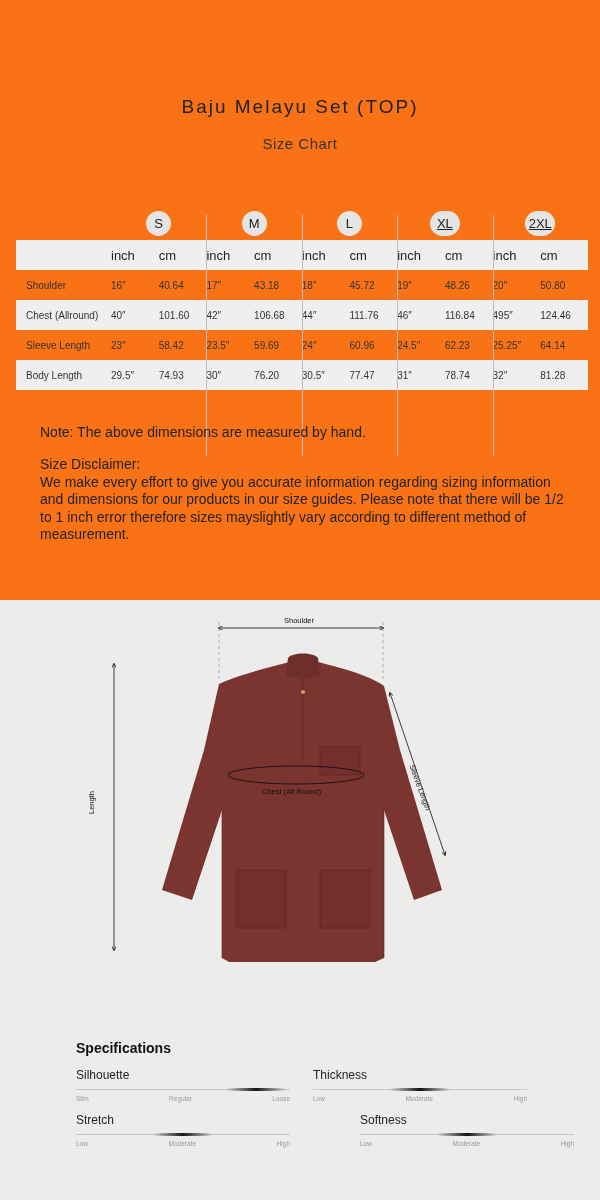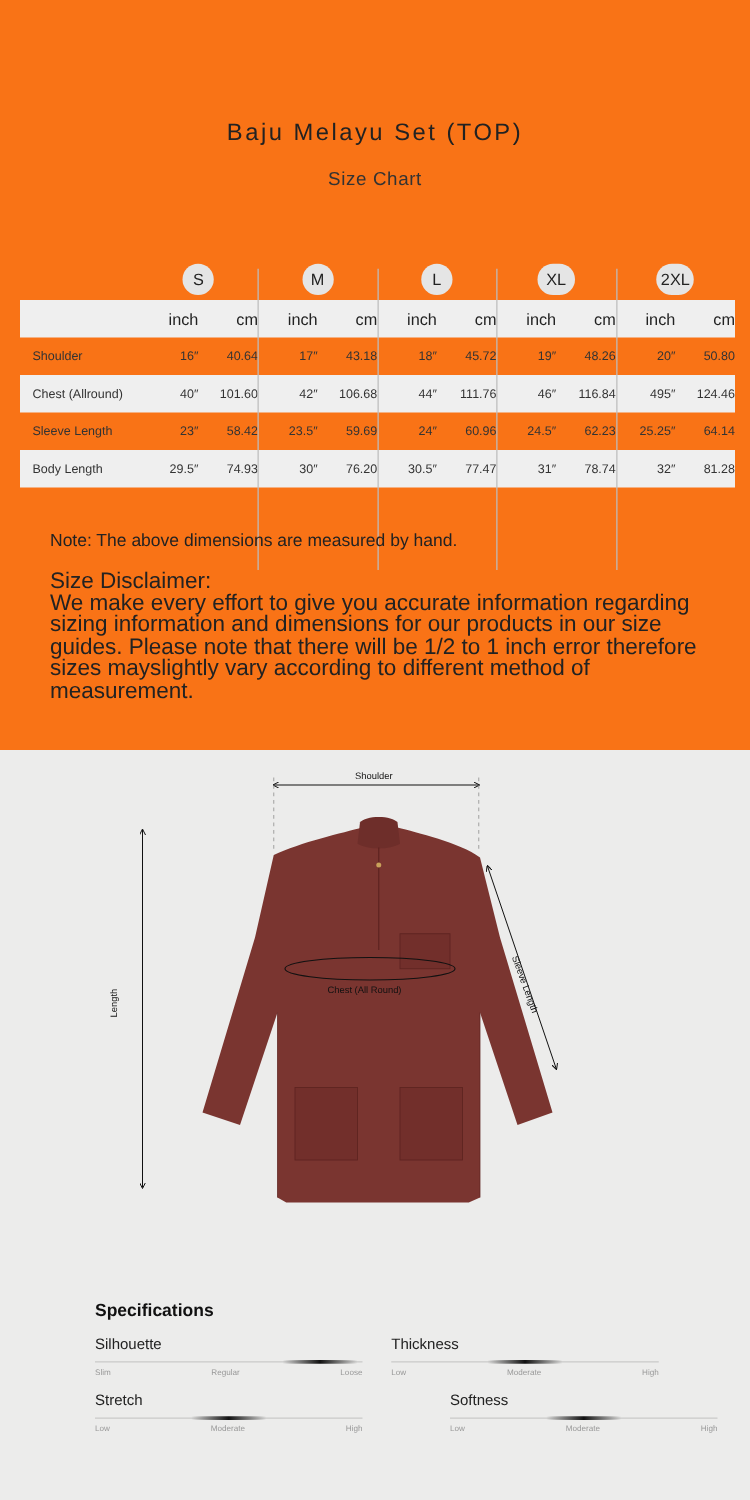--- a/index.html
+++ b/index.html
@@ -10,32 +10,32 @@
     .title { position: absolute; top: 96px; width: 600px; text-align: center; font-size: 19px; letter-spacing: 2px; color: #222; }
     .subtitle { position: absolute; top: 135px; width: 600px; text-align: center; font-size: 15px; letter-spacing: 0.5px; color: #333; }
 
     
     .size-table { position: absolute; left: 16px; top: 207px; width: 572px; }
     .size-head-row { display: flex; height: 33px; align-items: center; }
     .size-head-row .label-col { width: 95px; }
     .size-col { width: 95.4px; display: flex; justify-content: center; align-items: center; position: relative; }
     .size-col.sep::before { content: ""; position: absolute; left: 0; top: 4px; bottom: -220px; width: 1px; background: #bdbdbd; }
     .size-badge { width: 25px; height: 25px; border-radius: 50%; background: #e5e5e5; display: flex; align-items: center; justify-content: center; font-size: 13px; color: #222; }
-    .size-badge.wide { width: 30px; height: 25px; border-radius: 13px; }
+    .size-badge.wide { width: 30px; height: 25px; border-radius: 13px; text-decoration: underline; }
 
     .t-row { display: flex; height: 30px; align-items: center; }
     .t-row.shade { background: #efefef; }
     .t-row .label-col { width: 95px; padding-left: 10px; font-size: 10px; color: #333; }
     .t-row .pair { width: 95.4px; display: flex; font-size: 10px; color: #333; }
-    .t-row .pair span { flex: 1; text-align: right; }
+    .t-row .pair span { flex: 1; text-align: left; }
     .t-row.units .pair { font-size: 13px; color: #222; }
     .t-row.units { height: 30px; }
 
     .note { position: absolute; left: 40px; top: 424px; font-size: 14px; color: #222; }
-    .disclaimer { position: absolute; left: 40px; top: 456px; width: 530px; font-size: 18px; line-height: 17.5px; color: #222; }
+    .disclaimer { position: absolute; left: 40px; top: 456px; width: 530px; font-size: 14px; line-height: 17.5px; color: #222; }
 
     
     .diagram { position: absolute; left: 0; top: 600px; width: 600px; height: 600px; background: #ececeb; }
     .diagram svg { position: absolute; left: 0; top: 0; }
     .dlabel { position: absolute; font-size: 7.5px; color: #111; }
 
     .specs { position: absolute; left: 76px; top: 1040px; width: 460px; }
     .specs-title { font-size: 14px; font-weight: bold; color: #111; margin-bottom: 26px; }
     .spec { position: absolute; width: 214px; }
     .spec-name { font-size: 12px; color: #222; height: 14px; }

